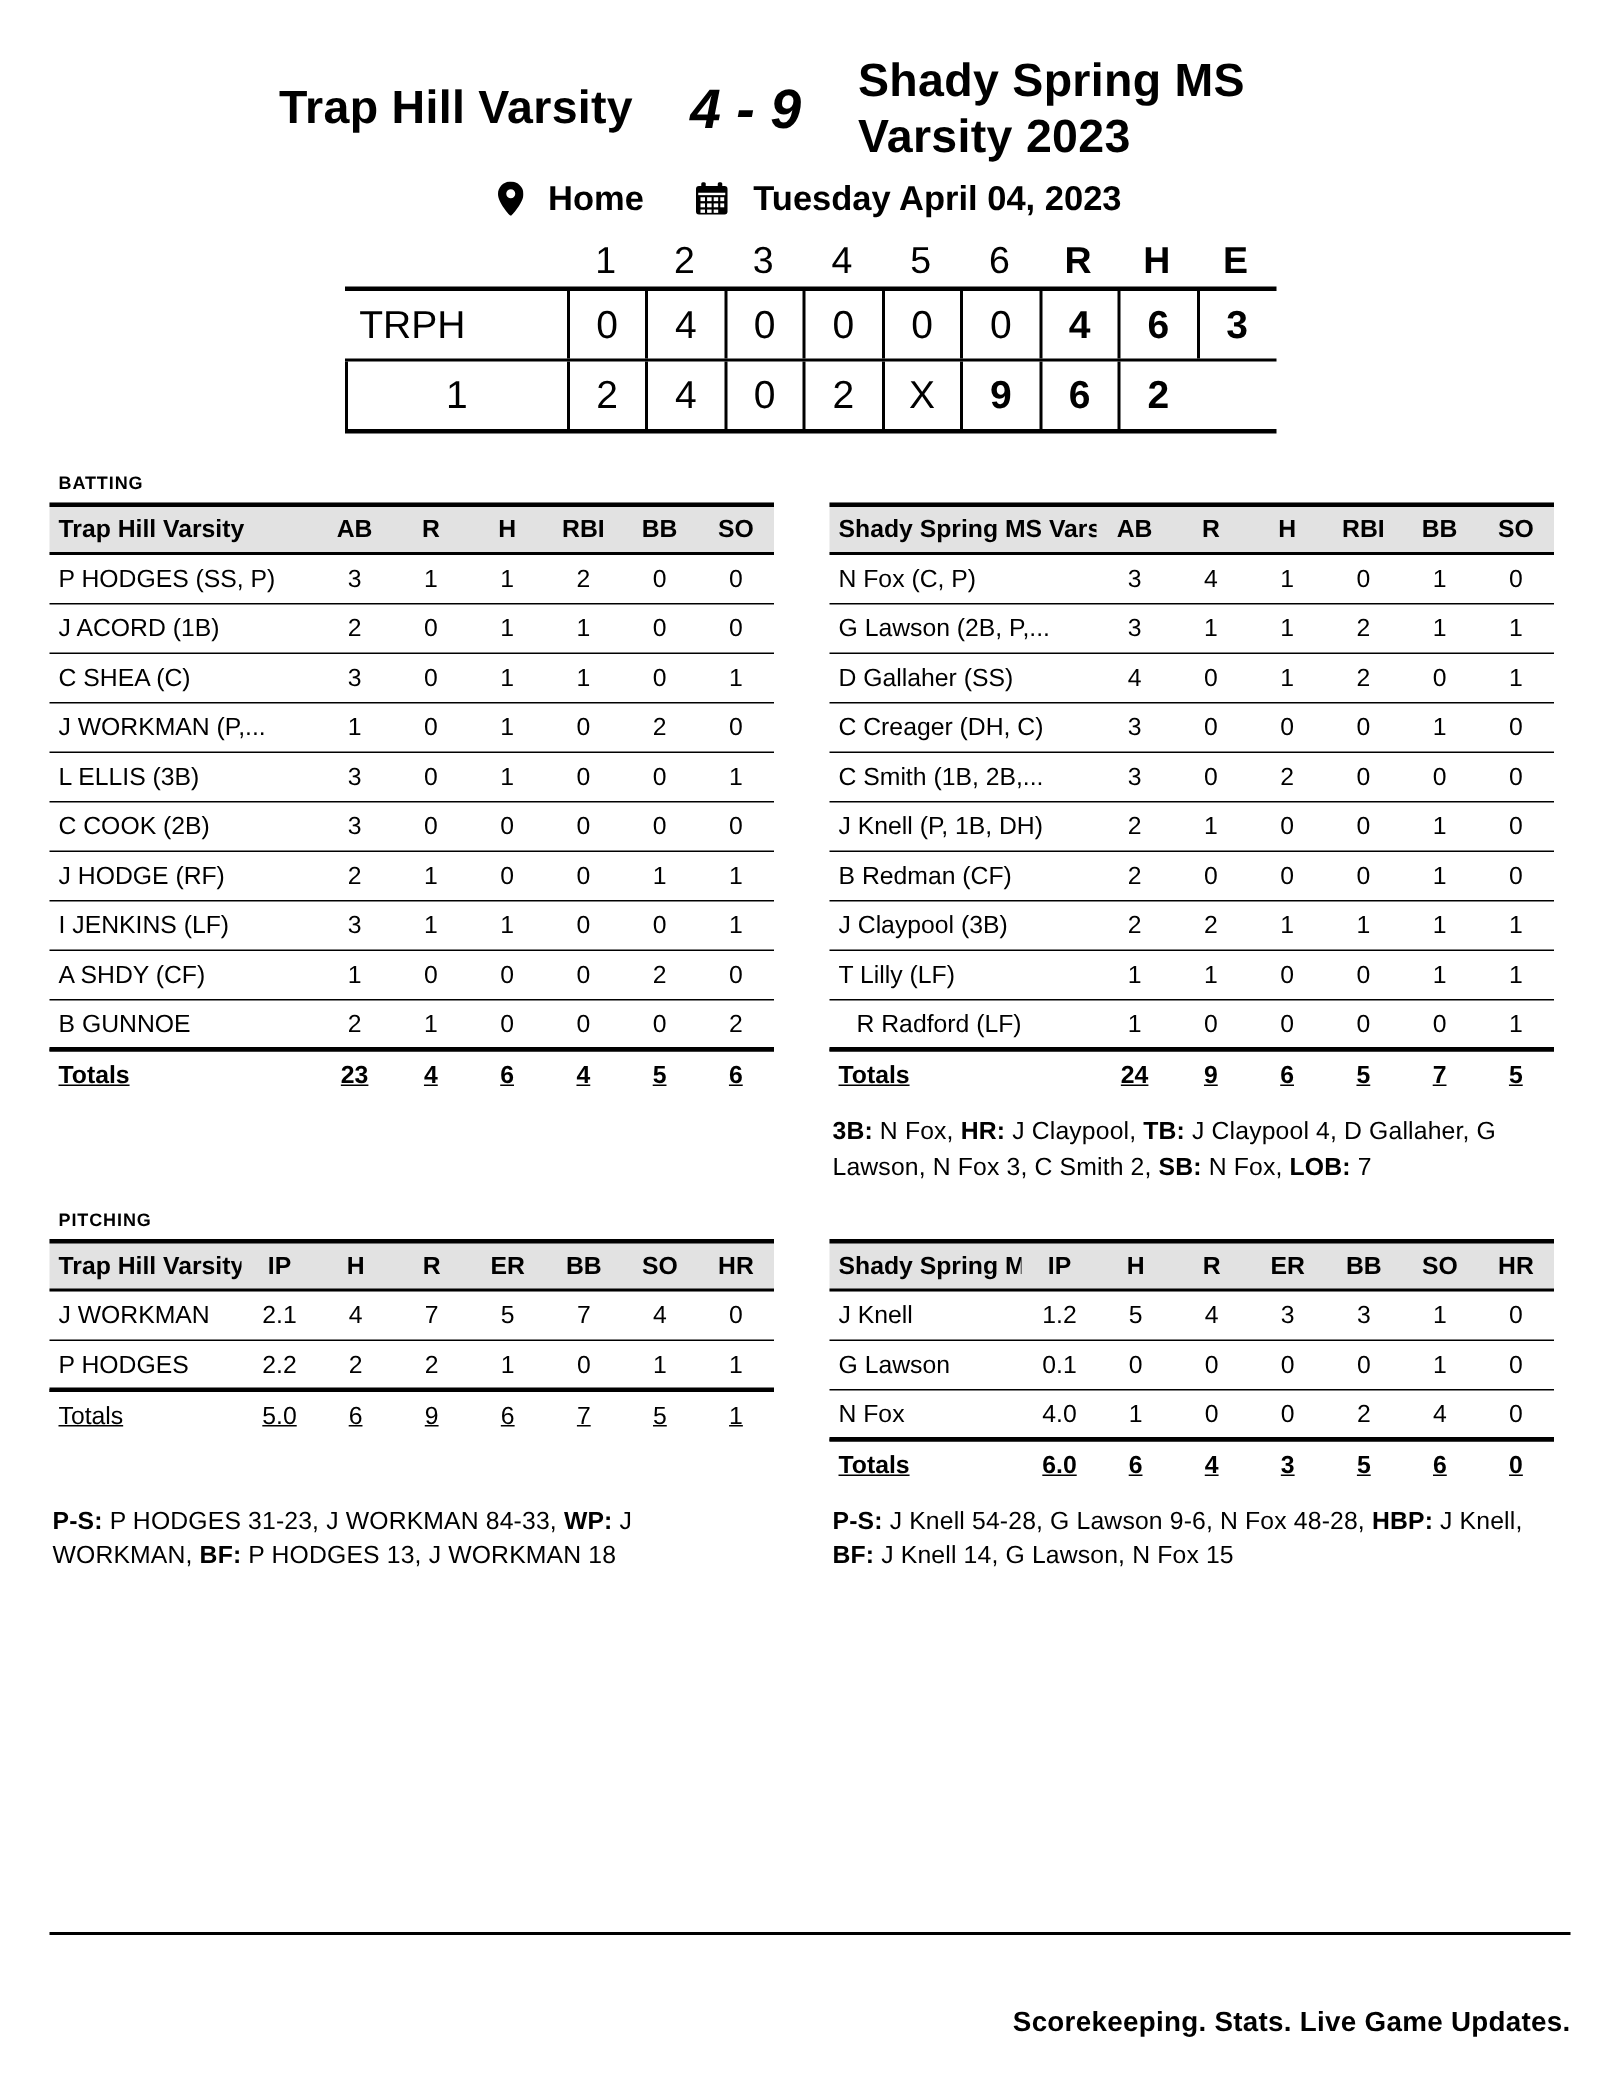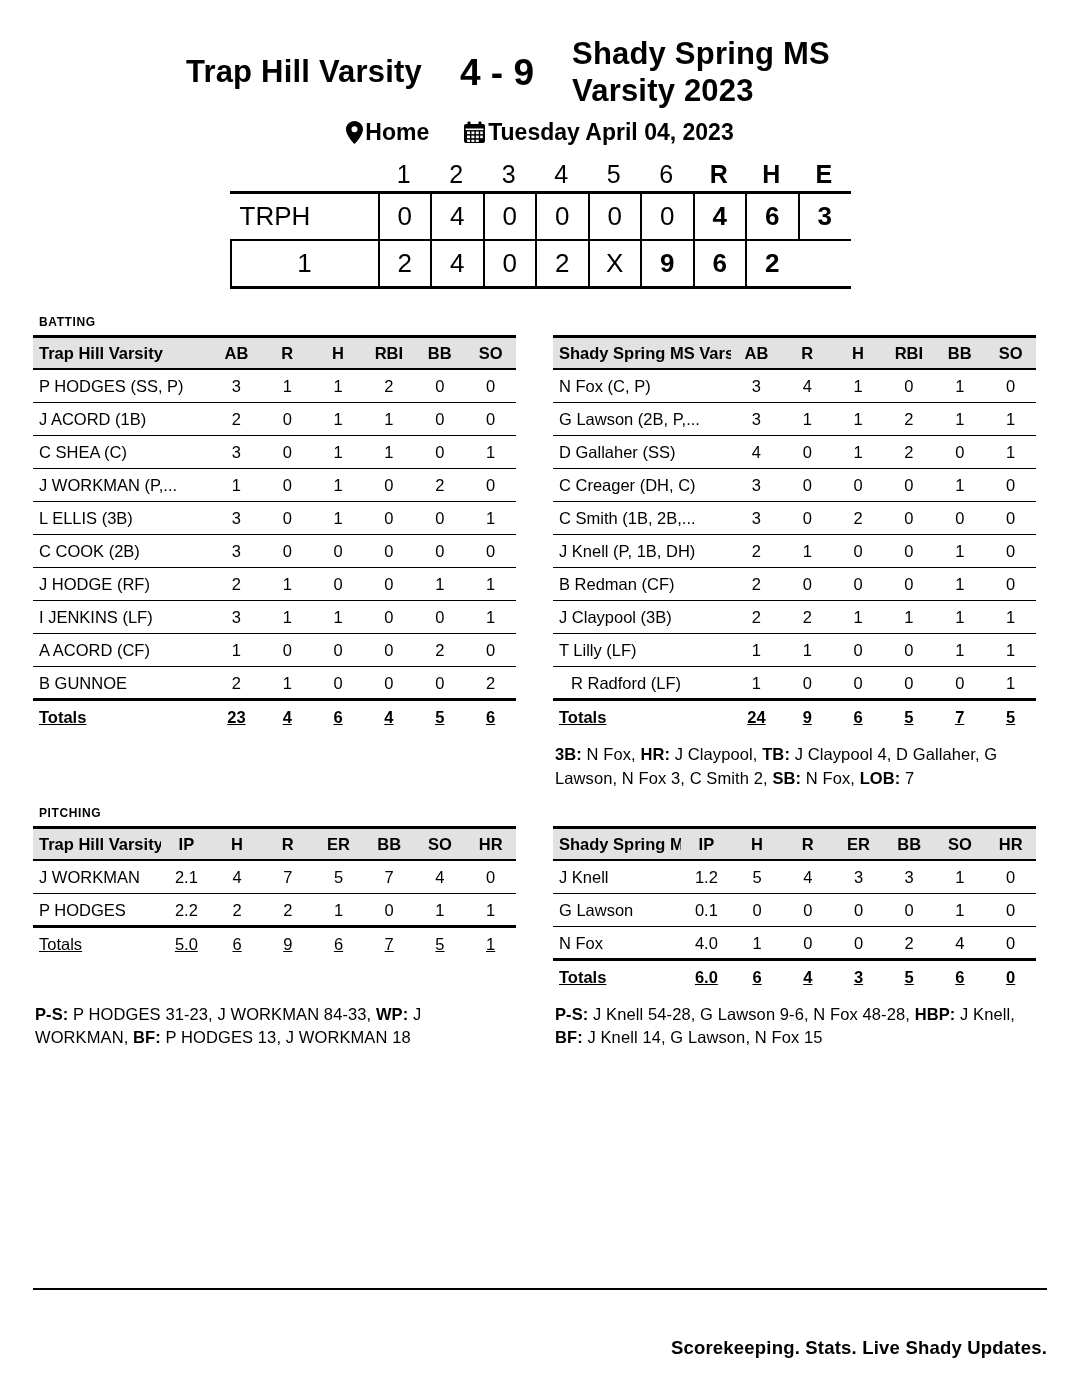--- a/index.html
+++ b/index.html
@@ -7,23 +7,23 @@
   .page {
     position:relative; width:1080px; height:1397px; margin:0 auto;
     background:#fff; color:#000;
     font-family:"Liberation Sans","DejaVu Sans",sans-serif;
     padding:36px 33px 0; overflow:hidden;
   }
   
   .scoreline { display:flex; align-items:center; justify-content:center; gap:38px; }
   .team { font-size:31px; font-weight:700; line-height:1.18; letter-spacing:0.2px; }
   .team.home { width:322px; }
-  .score { font-size:37px; font-weight:700; white-space:nowrap; }
+  .score { font-size:37px; font-weight:700; white-space:nowrap;font-style:italic; }
   .meta { display:flex; align-items:center; justify-content:center; gap:34px; margin-top:10px; }
-  .meta-item { display:flex; align-items:center; gap:2px; font-size:23px; font-weight:600; }
+  .meta-item { display:flex; align-items:center; gap:16px; font-size:23px; font-weight:600; }
   .meta-item svg { display:block; }
   
   .linescore { width:621px; margin:12px auto 0; }
   .ls-row { display:grid; grid-template-columns:148px repeat(9,52.5px); }
   .ls-cell { display:flex; align-items:center; justify-content:center; height:45px; font-size:26px; }
   .ls-head .ls-cell { height:33px; font-size:25px; font-weight:400; }
   .ls-head .ls-cell.rhe { font-weight:700; }
   .ls-body { border-top:3px solid #000; border-bottom:3px solid #000; }
   .ls-body .ls-row + .ls-row { border-top:2px solid #000; }
   .ls-cell.teamcell { justify-content:flex-start; padding-left:10px; font-weight:500; }
@@ -217,21 +217,21 @@
           <div class="t-row">
             <div class="t-name">I JENKINS (LF)</div>
             <div class="t-num">3</div>
             <div class="t-num">1</div>
             <div class="t-num">1</div>
             <div class="t-num">0</div>
             <div class="t-num">0</div>
             <div class="t-num">1</div>
           </div>
           <div class="t-row">
-            <div class="t-name">A ACORD (CF)</div>
+            <div class="t-name">A SHDY (CF)</div>
             <div class="t-num">1</div>
             <div class="t-num">0</div>
             <div class="t-num">0</div>
             <div class="t-num">0</div>
             <div class="t-num">2</div>
             <div class="t-num">0</div>
           </div>
           <div class="t-row">
             <div class="t-name">B GUNNOE</div>
             <div class="t-num">2</div>
@@ -470,16 +470,16 @@
               <div class="t-num">0</div>
             </div>
           </div>
       </div>
       <p id="pit-home-sum" class="summary"><b>P-S:</b> J Knell 54-28, G Lawson 9-6, N Fox 48-28, <b>HBP:</b> J Knell, <b>BF:</b> J Knell 14, G Lawson, N Fox 15</p>
     </div>
   </div>
 
   <div class="footer">
     <div class="footer-line"></div>
-    <div class="tagline">Scorekeeping. Stats. Live Shady Updates.</div>
+    <div class="tagline">Scorekeeping. Stats. Live Game Updates.</div>
   </div>
 
 </div>
 
 </body></html>

